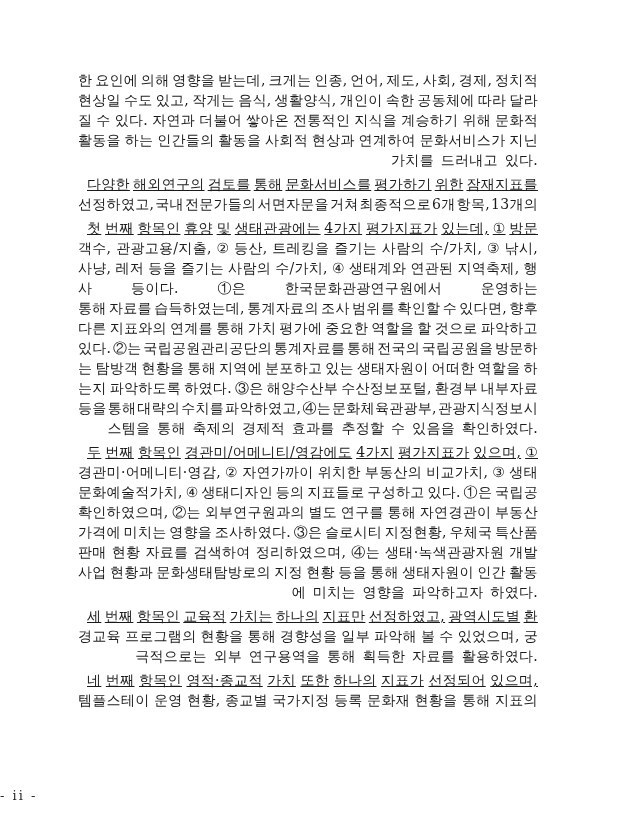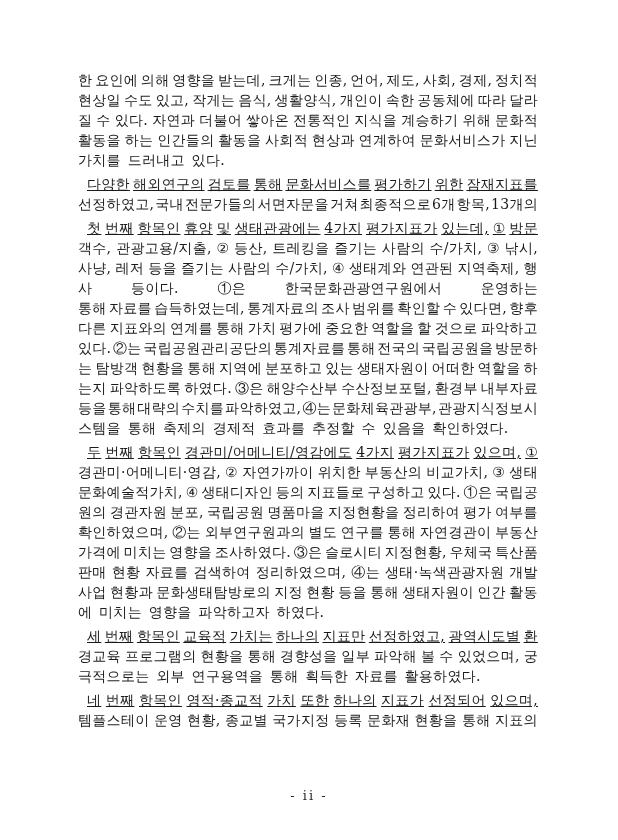--- a/index.html
+++ b/index.html
@@ -33,30 +33,29 @@
     letter-spacing: 0.3px;
     white-space: nowrap;
   }
   
   .line.just {
     display: flex;
     justify-content: space-between;
   }
   .line.just span { flex: 0 0 auto; }
   .line.left {
-    text-align: left;
+    text-align: right;
     word-spacing: 2px;
   }
   .line.first-indent { padding-left: 9px; text-decoration: underline; }
   .page-number {
     position: absolute;
     left: 0;
     right: 0;
     top: 788px;
-    text-align: center;
     font-size: 13px;
     letter-spacing: 2px;
     color: #2a2a2a;
   }
 </style>
 </head>
 <body>
 
 <div class="page">
   <div class="content">
@@ -279,31 +278,20 @@
           <span>④</span>
           <span>생태디자인</span>
           <span>등의</span>
           <span>지표들로</span>
           <span>구성하고</span>
           <span>있다.</span>
           <span>①은</span>
           <span>국립공</span>
         </div>
         <div class="line just">
-          <span>원의</span>
-          <span>경관자원</span>
-          <span>분포,</span>
-          <span>국립공원</span>
-          <span>명품마을</span>
-          <span>지정현황을</span>
-          <span>정리하여</span>
-          <span>평가</span>
-          <span>여부를</span>
-        </div>
-        <div class="line just">
           <span>확인하였으며,</span>
           <span>②는</span>
           <span>외부연구원과의</span>
           <span>별도</span>
           <span>연구를</span>
           <span>통해</span>
           <span>자연경관이</span>
           <span>부동산</span>
         </div>
         <div class="line just">

